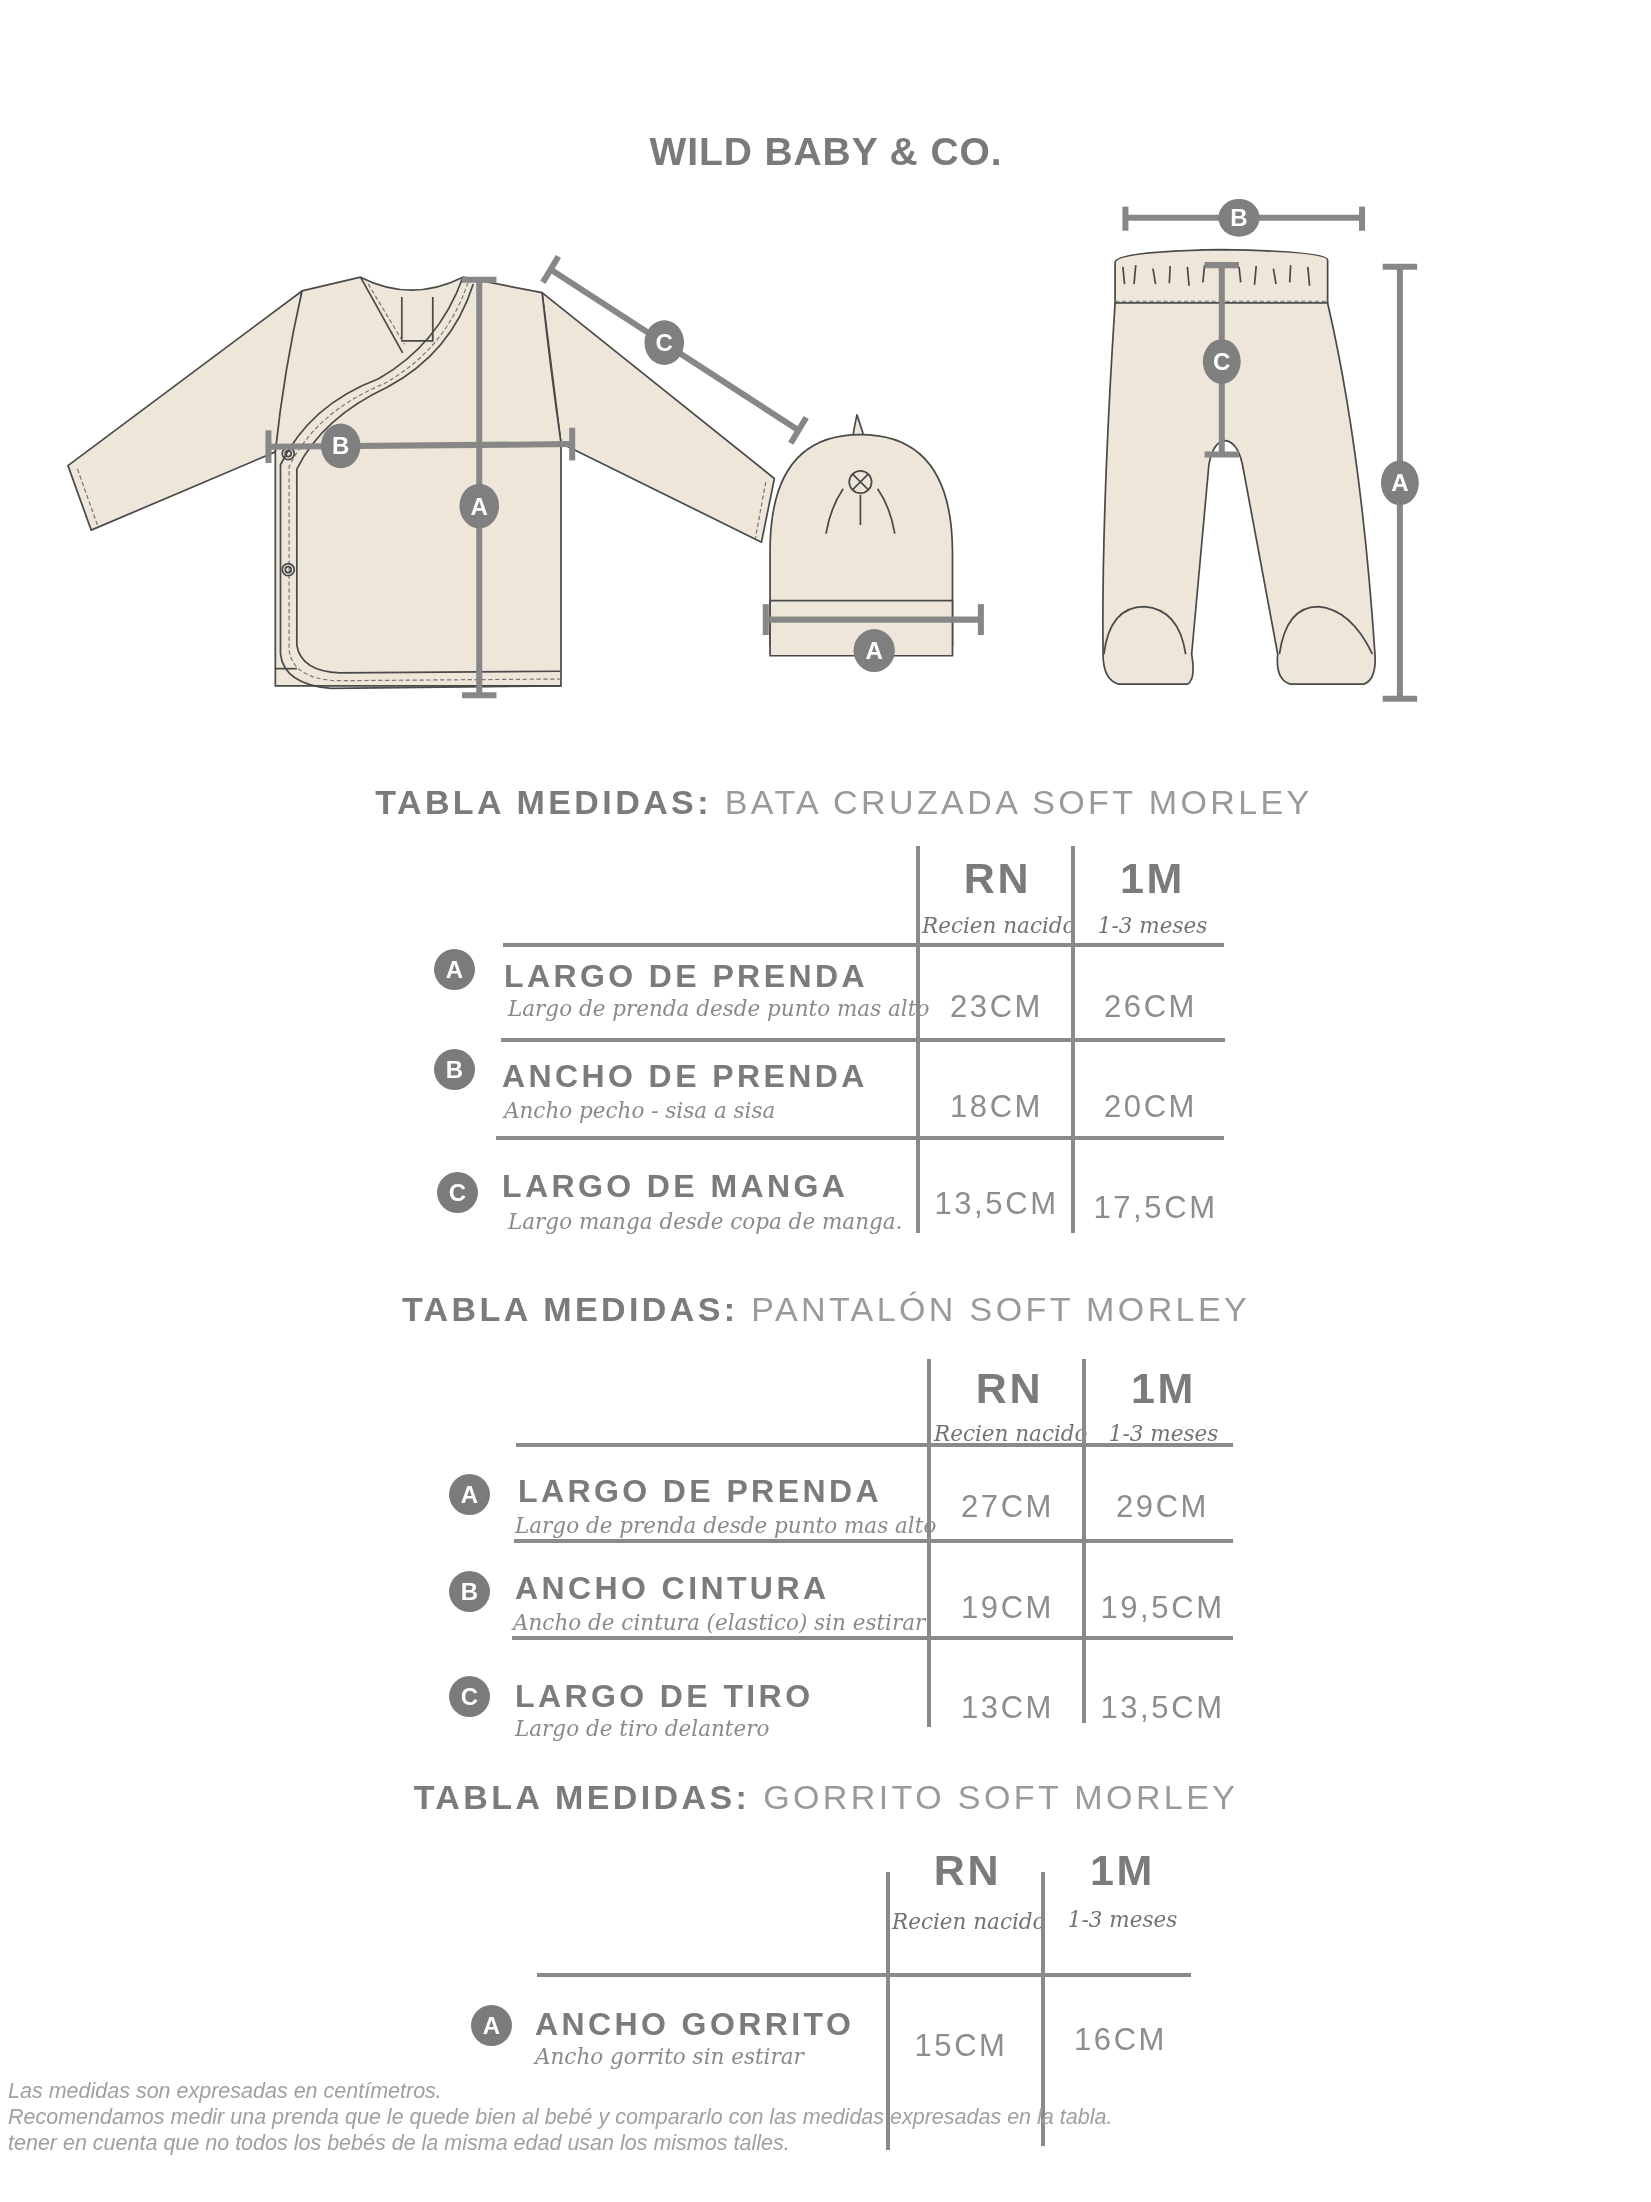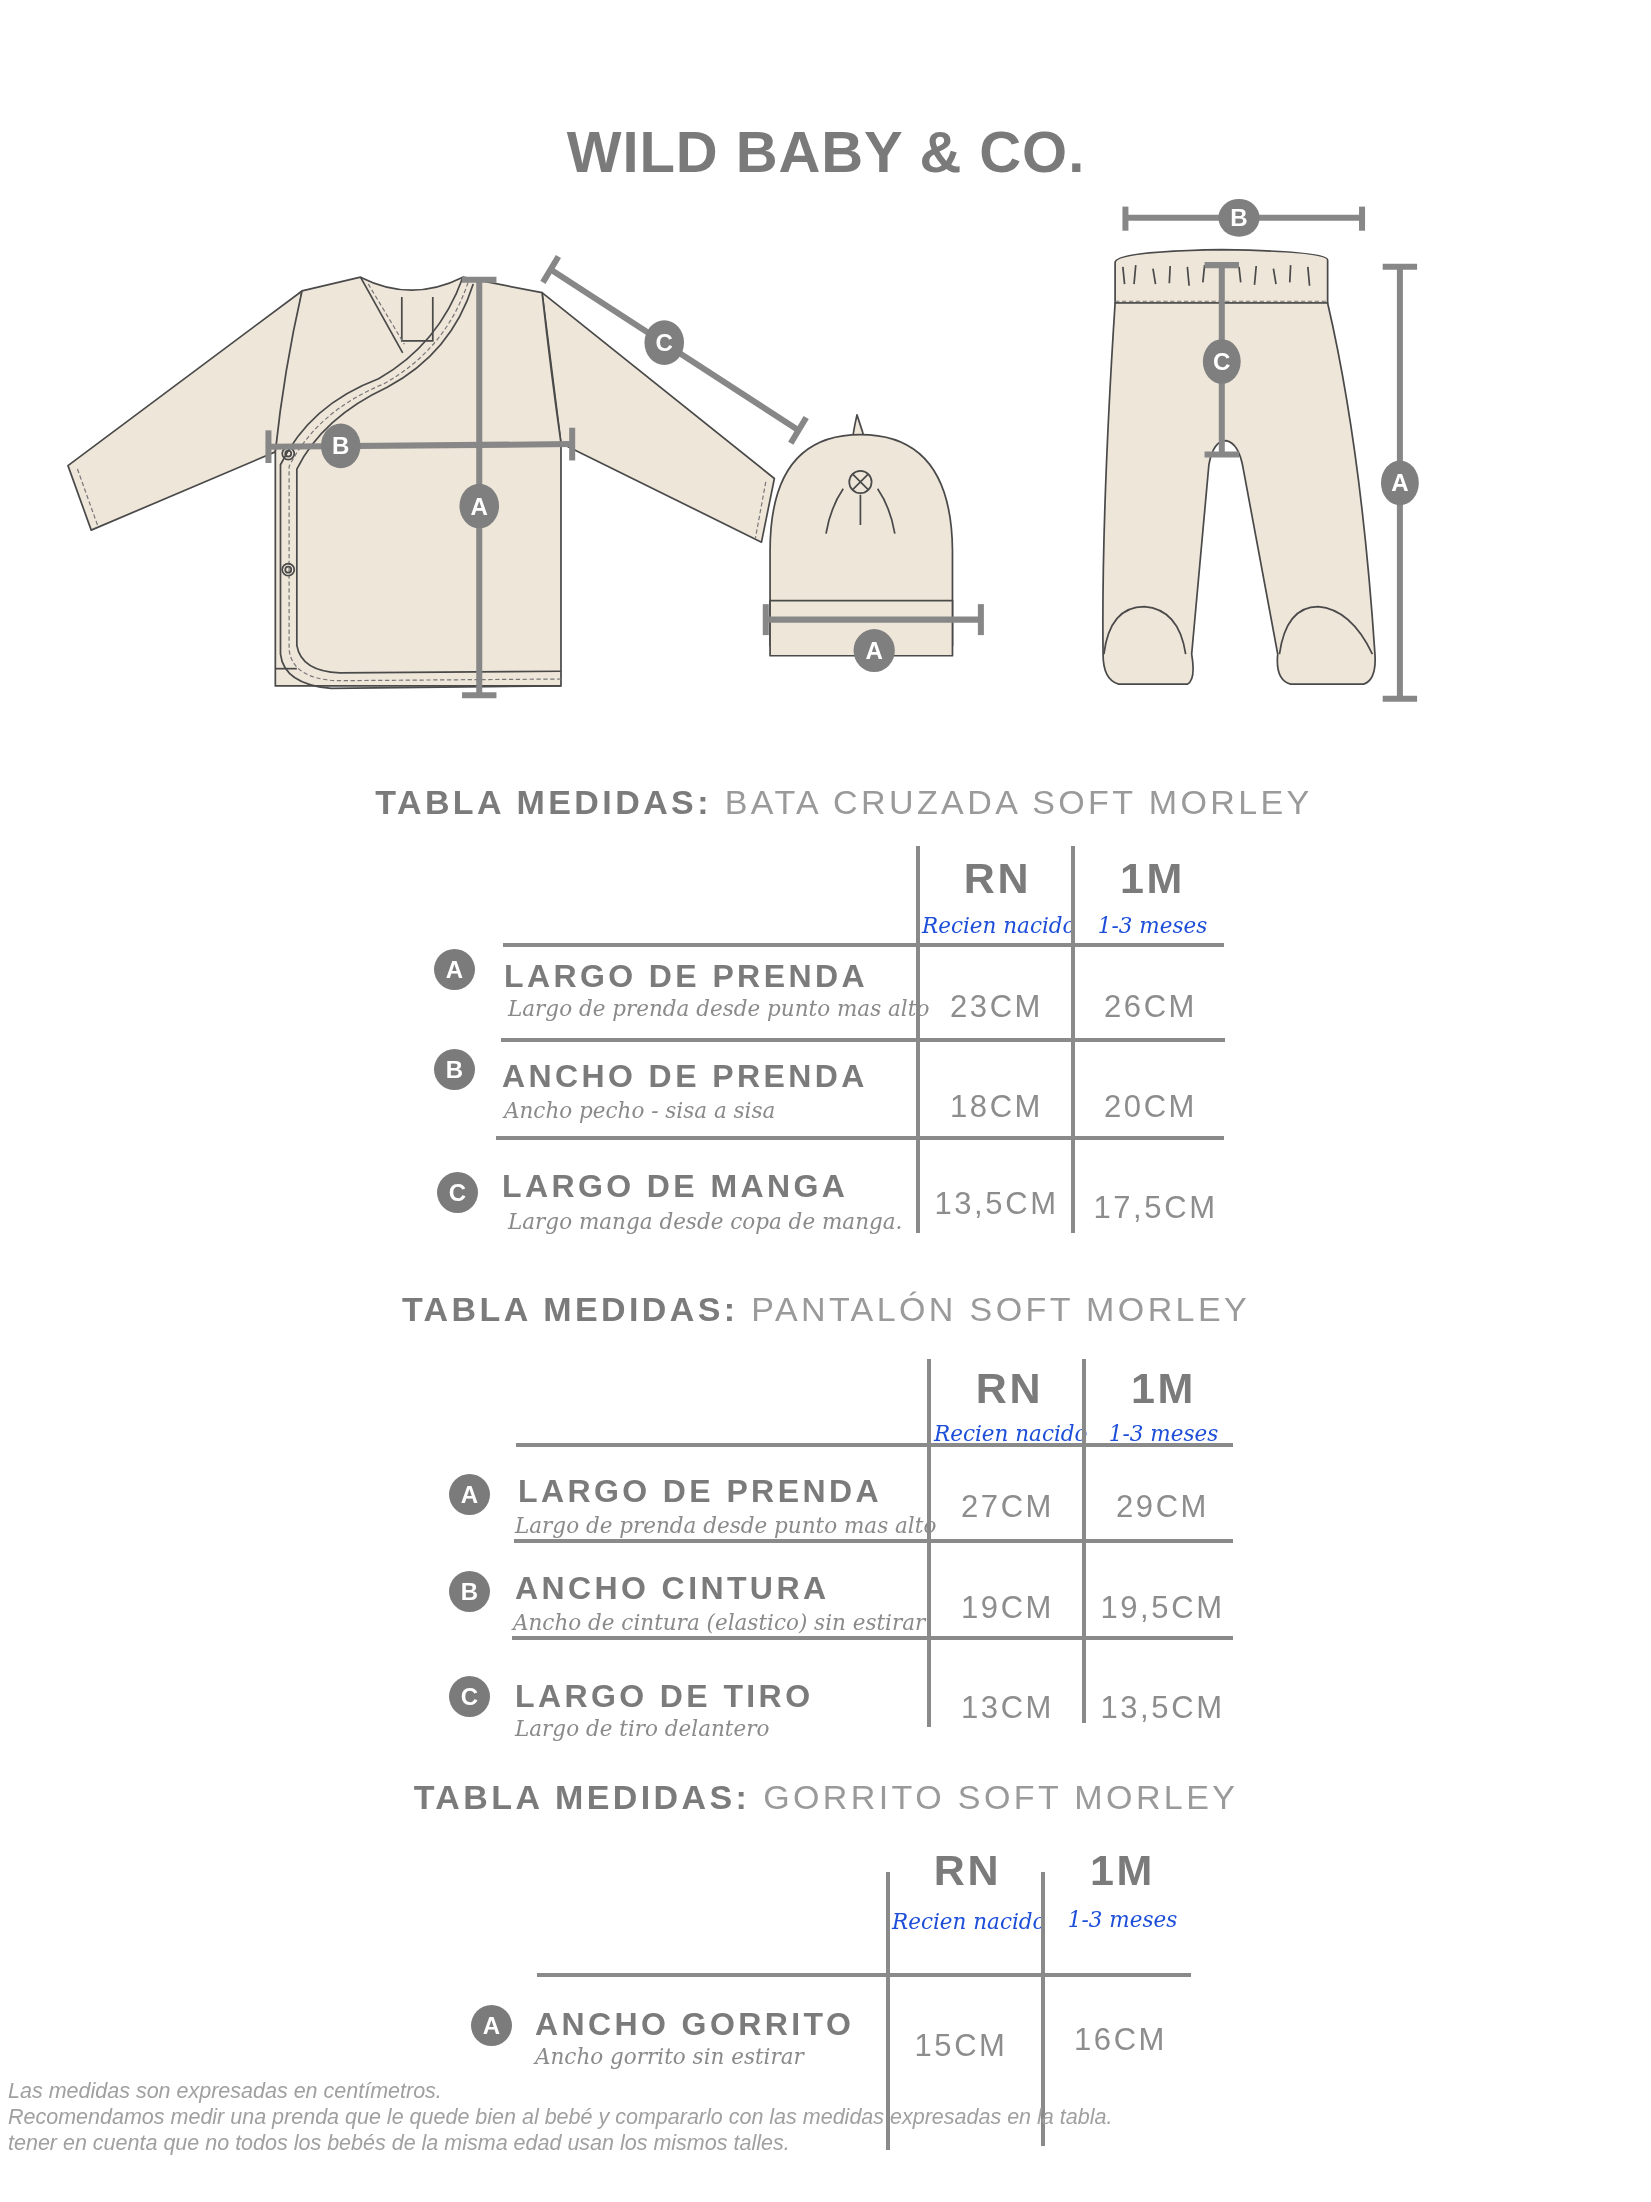--- a/index.html
+++ b/index.html
@@ -1,28 +1,28 @@
 <!DOCTYPE html>
 <html style="font-size:13.8px"><head>
 <meta charset="utf-8">
 <style>
   html, body { margin: 0; padding: 0; background: #ffffff; }
   body { width: 1652px; height: 2203px; position: relative; overflow: hidden;
          font-family: "Liberation Sans", "DejaVu Sans", sans-serif; color: #7b7b7b; }
   .abs { position: absolute; }
   .brand-title { left: 0; width: 1652px; top: 119px; text-align: center;
-                 font-size: 58px; font-weight: bold; letter-spacing: 0.9px; color: #7a7a7a; line-height: 65px; }
+                 font-size: 39px; font-weight: bold; letter-spacing: 0.9px; color: #7a7a7a; line-height: 65px; }
   .illustrations { left: 0; top: 0; width: 1652px; height: 723px; }
   .section-title { left: 0; width: 1652px; text-align: center; font-size: 34px; letter-spacing: 3.4px; line-height: 41px; white-space: nowrap; }
   .section-title .bold { font-weight: bold; color: #7b7b7b; }
   .section-title .light { font-weight: normal; color: #9a9a9a; }
   .vline { background: #8a8a8a; width: 4.3px; }
   .hline { background: #8a8a8a; height: 4.3px; }
   .size-code { font-size: 43px; font-weight: bold; color: #7b7b7b; text-align: center; letter-spacing: 2.6px; line-height: 48px; }
-  .size-desc { font-family: "DejaVu Serif", serif; font-style: italic; font-size: 21.5px; color: #1d4ed8; text-align: center; line-height: 26px; white-space: nowrap; }
+  .size-desc { font-family: "DejaVu Serif", serif; font-style: italic; font-size: 21.5px; color: #737373; text-align: center; line-height: 26px; white-space: nowrap; }
   .badge { width: 41px; height: 41px; border-radius: 50%; background: #7b7b7b; color: #fff;
            font-weight: bold; font-size: 24px; line-height: 41px; text-align: center; }
   .row-label { font-size: 32px; font-weight: bold; letter-spacing: 3.4px; color: #7b7b7b; line-height: 36px; white-space: nowrap; }
   .row-sub { font-family: "DejaVu Serif", serif; font-style: italic; font-size: 21.5px; color: #8a8a8a; line-height: 26px; white-space: nowrap; }
   .cell { font-size: 31px; color: #8d8d8d; letter-spacing: 2.6px; text-align: center; line-height: 36px; white-space: nowrap; }
   .footer { left: 0; width: 1652px; top: 2078px; text-align: left; font-style: italic;
             font-size: 21.5px; color: #a0a0a0; line-height: 26px; padding-left: 8px; }
   .footer div { white-space: nowrap; }
 </style>
 </head>

